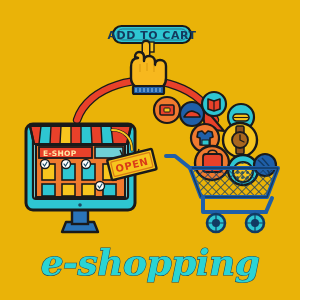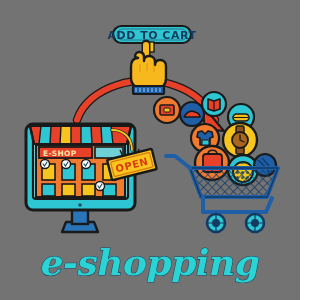--- a/index.html
+++ b/index.html
@@ -10,21 +10,21 @@
   body {
     width: 300px;
     height: 300px;
     overflow: hidden;
     font-family: "Liberation Sans", sans-serif;
   }
   #canvas {
     position: relative;
     width: 300px;
     height: 300px;
-    background: #737373;
+    background: #eab308;
     padding-left: 12px;
   }
   #art {
     position: absolute;
     left: 0;
     top: 0;
   }
   .txt-addtocart {
     font-family: "DejaVu Sans", sans-serif;
     font-weight: bold;

